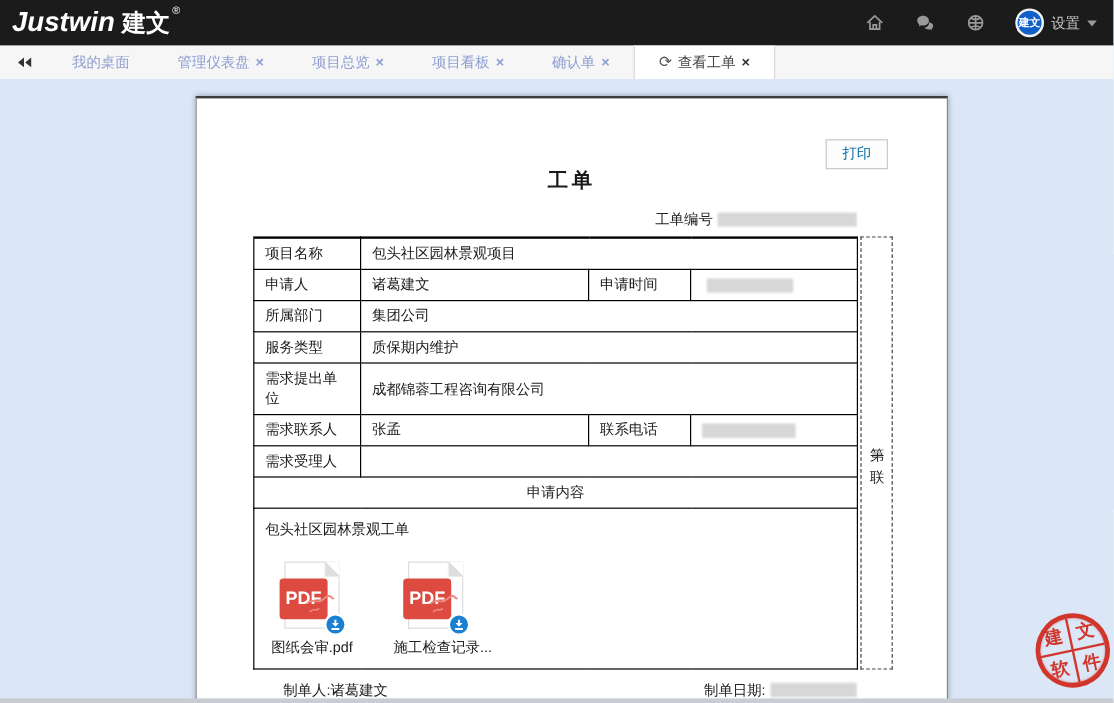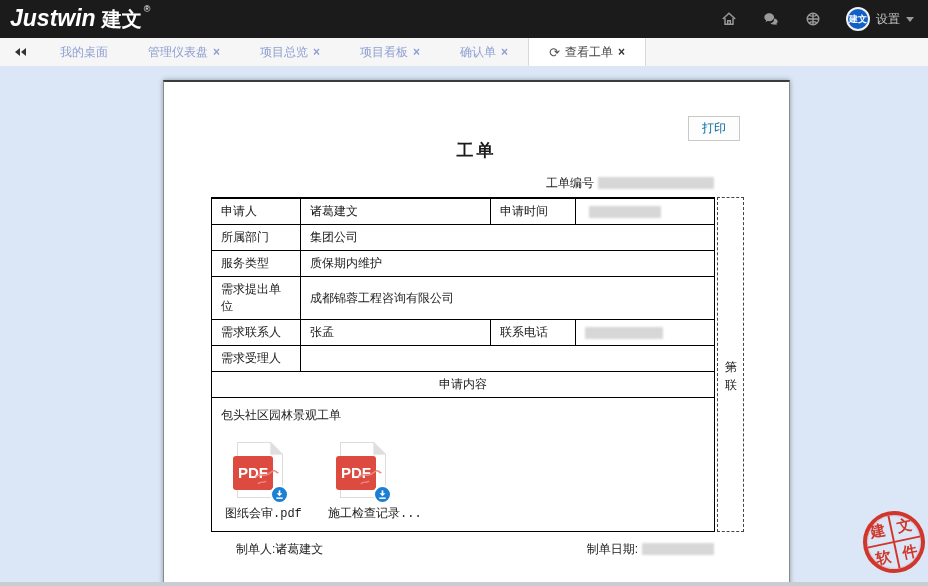--- a/index.html
+++ b/index.html
@@ -85,21 +85,21 @@
     border-color:#fff #fff #dedede #dedede;
     box-shadow:-1px 1px 1px rgba(0,0,0,.08); }
   .pdf-label { position:absolute; left:-5px; top:13px; width:40px; height:34px;
     background:#dd4a3f; border-radius:3px; color:#fff; font-weight:bold;
     font-size:15px; line-height:34px; text-align:center; letter-spacing:0; }
   .squiggle { position:absolute; right:2px; bottom:8px; width:26px; height:26px; }
   .dl-badge { position:absolute; right:-7px; bottom:-7px; width:19px; height:19px;
     border-radius:50%; background:#1b7fd4; border:2px solid #fff;
     display:flex; align-items:center; justify-content:center; }
   .dl-badge svg { width:11px; height:11px; }
-  .pdf-name { margin-top:7px; font-size:12px; color:#222; white-space:nowrap;font-family:Liberation Mono, monospace; }
+  .pdf-name { margin-top:7px; font-size:12px; color:#222; white-space:nowrap; }
 
   
   .seal { position:absolute; right:3px; bottom:13px; width:62px; height:62px;
     transform:rotate(-12deg); opacity:.92; }
   .seal-circle { width:100%; height:100%; border-radius:50%;
     border:4px solid #d1281b; position:relative;
     box-shadow:inset 0 0 2px rgba(209,40,27,.6); }
   .seal-circle::before, .seal-circle::after { content:""; position:absolute; background:#d1281b; }
   .seal-circle::before { left:0; right:0; top:50%; height:2px; margin-top:-1px; }
   .seal-circle::after  { top:0; bottom:0; left:50%; width:2px; margin-left:-1px; }
@@ -194,20 +194,24 @@
 
     <div class="form-wrap">
       <table class="doc-table">
         <colgroup>
             <col style="width:89px">
             <col style="width:190px">
             <col style="width:85px">
             <col style="width:139px">
           </colgroup>
         <tbody>
+            <tr>
+          <td>项目名称</td>
+          <td colspan="3">包头社区园林景观项目</td>
+        </tr>
         <tr>
           <td>申请人</td>
           <td>诸葛建文</td>
           <td>申请时间</td>
           <td><span class="redacted red-date"></span></td>
         </tr>
         <tr>
           <td>所属部门</td>
           <td colspan="3">集团公司</td>
         </tr>

